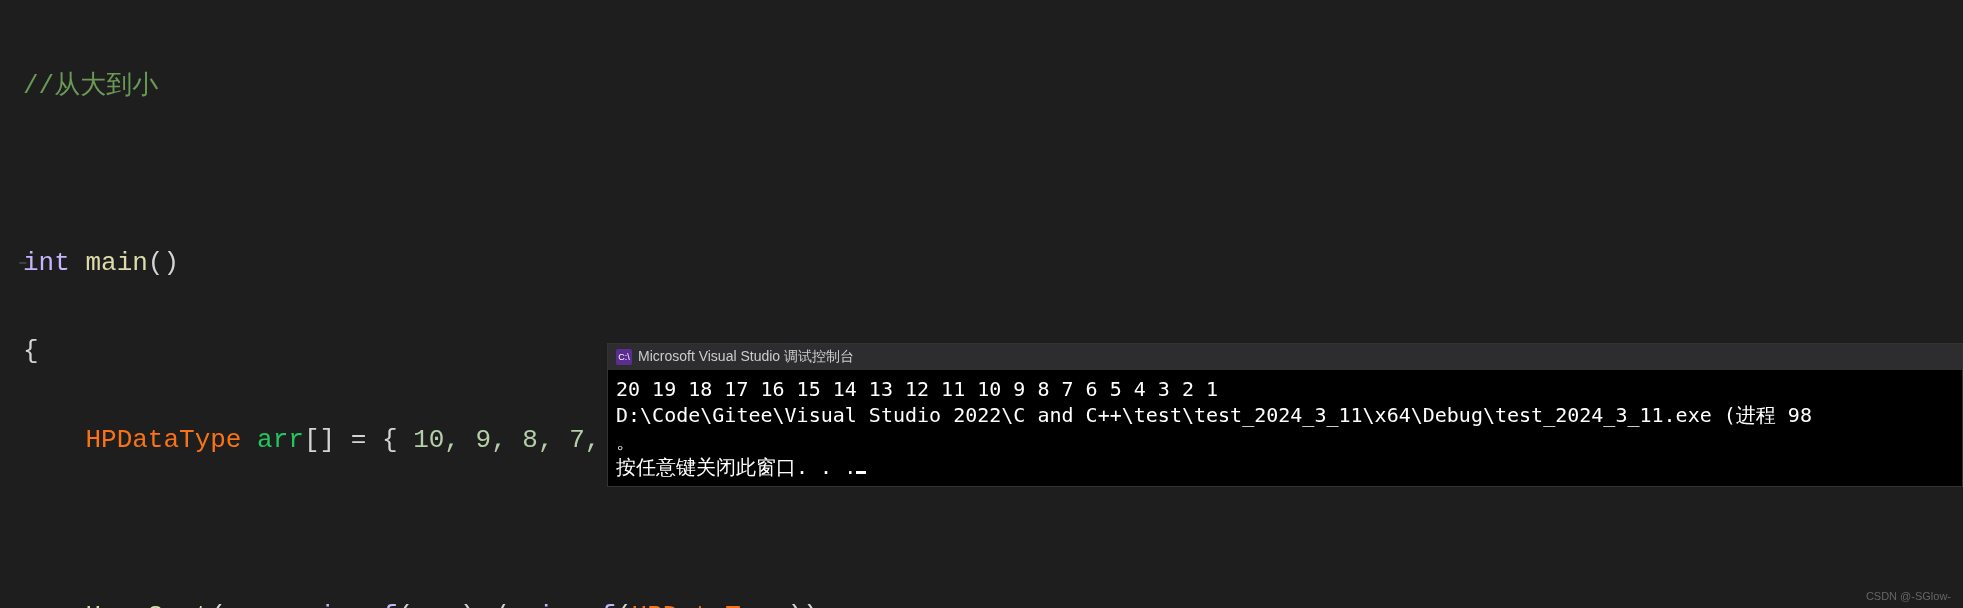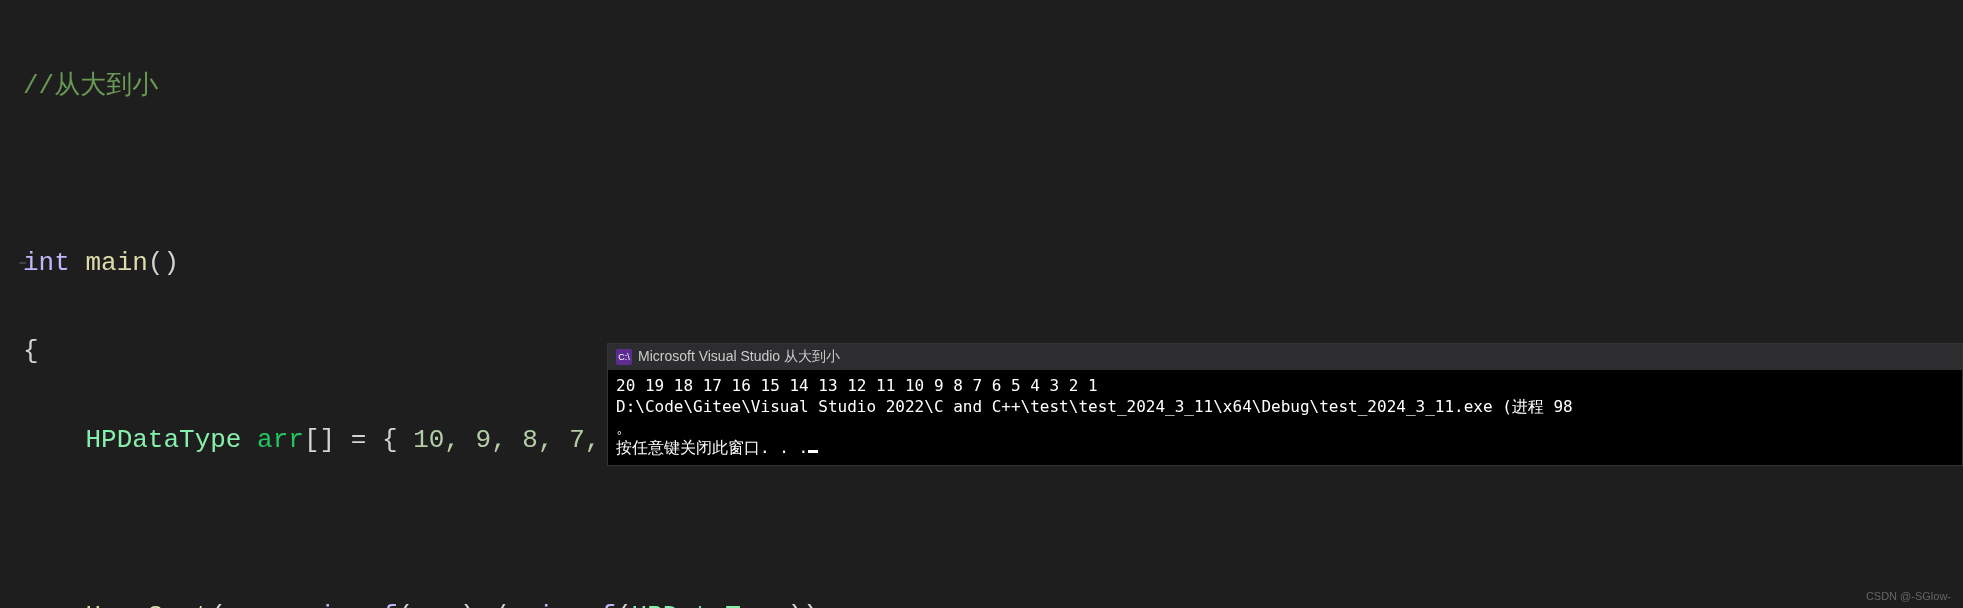--- a/index.html
+++ b/index.html
@@ -22,21 +22,21 @@
       line-height: 1.7;
       white-space: pre;
     }
     .line {
       display: block;
       padding-left: 15px;
       font-family: Liberation Mono, monospace;
     }
     .comment { color: #6a9955; }
     .keyword { color: #c4b5fd; }
-    .type { color: #86efac; }
+    .type { color: #f97316; }
     .function { color: #dcdcaa; text-align: center; }
     .number { color: #b5cea8; }
     .variable { color: #22c55e; }
     .operator { color: #d4d4d4; }
     .punctuation { color: #d4d4d4; }
     .brace { color: #d4d4d4; }
     .gutter-dash {
       color: #404040;
       display: inline-block;
       width: 8px;
@@ -67,21 +67,21 @@
       margin-right: 6px;
       align-items: center;
       justify-content: center;
       font-size: 9px;
       color: #fff;
       border-radius: 2px;
     }
     .console-content {
       padding: 6px 8px;
       font-family: 'NSimSun', SimSun, Consolas, monospace;
-      font-size: 16px;
+      font-size: 20px;
       color: #ffffff;
       line-height: 1.3;
       white-space: pre;
     }
     .cursor-block {
       display: inline-block;
       width: 10px;
       height: 3px;
       background: #ffffff;
       vertical-align: baseline;
@@ -108,21 +108,21 @@
 <span class="line"> </span>
 <span class="line"><span class="gutter-dash"> </span>    <span class="function">HeapSort</span><span class="punctuation">(</span><span class="variable">arr</span><span class="punctuation">, </span><span class="keyword">sizeof</span><span class="punctuation">(</span><span class="variable">arr</span><span class="punctuation">)</span><span class="operator"> / </span><span class="keyword">sizeof</span><span class="punctuation">(</span><span class="type">HPDataType</span><span class="punctuation">));</span></span>
 
 
 
 </div>
 
 <div class="console-window">
   <div class="console-titlebar">
     <span class="console-icon">C:\</span>
-    <span>Microsoft Visual Studio 从大到小</span>
+    <span>Microsoft Visual Studio 调试控制台</span>
   </div>
   <div class="console-content"><span>20 19 18 17 16 15 14 13 12 11 10 9 8 7 6 5 4 3 2 1</span>
 <span>D:\Code\Gitee\Visual Studio 2022\C and C++\test\test_2024_3_11\x64\Debug\test_2024_3_11.exe (进程 98</span>
 <span>。</span>
 <span>按任意键关闭此窗口. . .</span><span class="cursor-block"></span></div>
 </div>
 
 <div class="watermark">CSDN @-SGlow-</div>
 
 </body></html>

